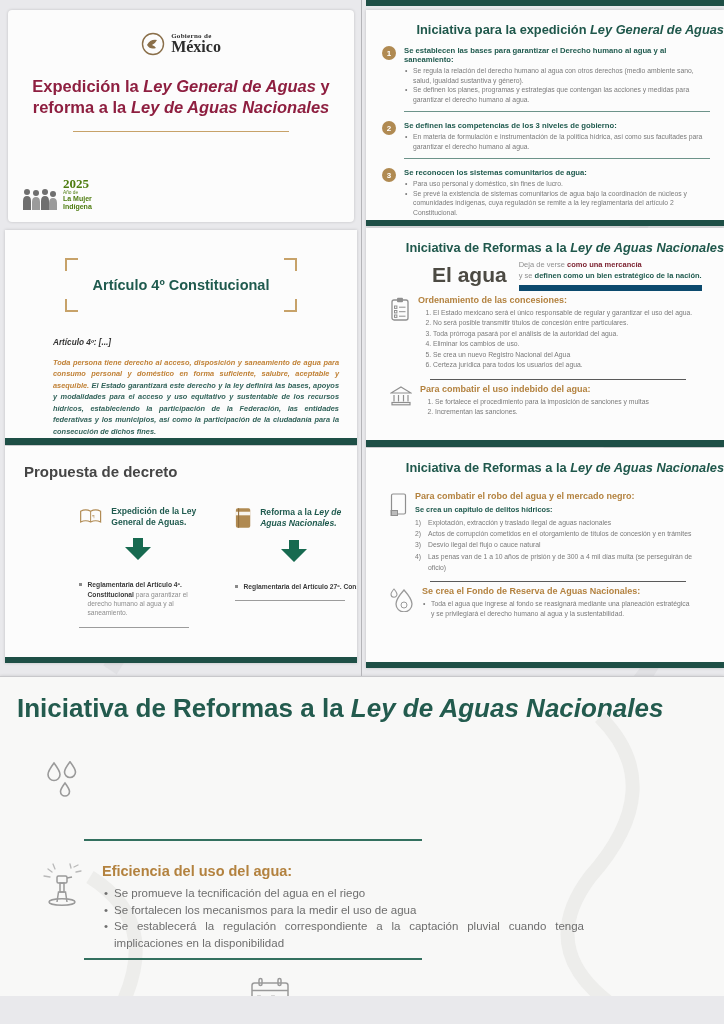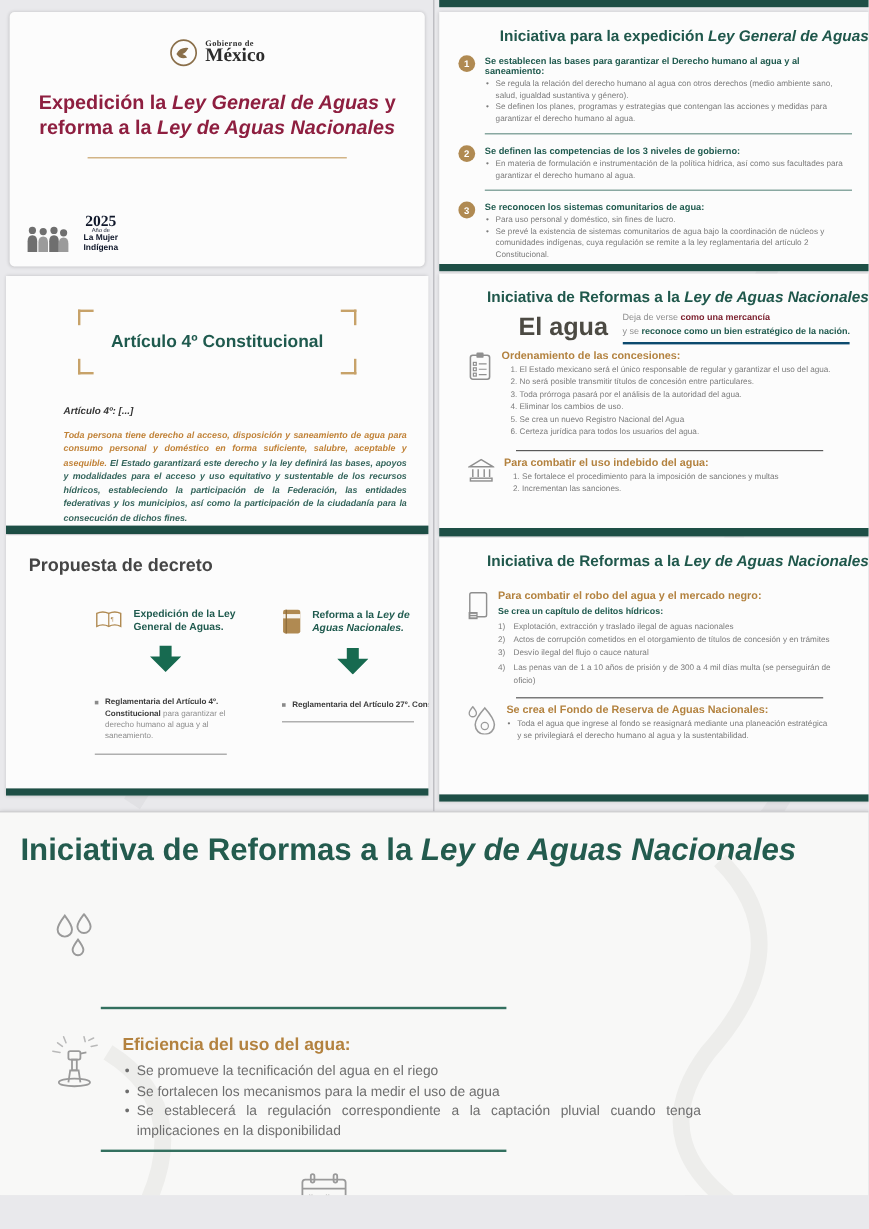--- a/index.html
+++ b/index.html
@@ -14,21 +14,21 @@
   #s-title{left:8px;top:10px;width:346px;height:212px;border-radius:4px;}
   .gob{display:flex;justify-content:center;align-items:center;gap:6px;margin-top:22px;}
   .gob-text{text-align:left;color:#2c2c2c;font-family:"Liberation Serif",serif;}
   .gob-top{font-size:7px;font-weight:bold;letter-spacing:.3px;}
   .gob-name{font-size:16px;font-weight:bold;margin-top:-2px;}
   .main-title{width:306px;margin:20px auto 0;text-align:center;font-size:16.5px;
     font-weight:bold;color:#8e1f40;line-height:1.3;}
   .main-title em{font-style:italic;}
   .gold-rule{width:216px;height:1px;background:#c7a269;margin:12px auto 0;}
   .badge{position:absolute;left:14px;bottom:12px;display:flex;align-items:flex-end;gap:5px;}
-  .badge-txt{color:#0f172a;line-height:1.05;text-align:center;}
+  .badge-txt{color:#4d7c0f;line-height:1.05;}
   .b-year{font-family:"Liberation Serif",serif;font-size:13px;font-weight:bold;}
   .b-sub{font-size:4.8px;}
   .b-name{font-size:7px;font-weight:bold;width:42px;}
 
   
   .slide-h{margin:12px 0 0 14px;font-size:12.8px;font-weight:bold;color:#20584c;text-align:right;}
   .slide-h em{font-style:italic;}
 
   
   #s-exped{left:366px;top:10px;width:358px;height:210px;border-bottom:6px solid #1e4f46;}
@@ -54,21 +54,21 @@
   .art-label{margin:26px 48px 0;font-size:8.2px;font-weight:bold;font-style:italic;color:#353535;}
   .art-text{margin:10px 18px 0 48px;font-size:7.4px;line-height:1.55;text-align:justify;
     font-style:italic;font-weight:bold;}
   .gold-seg{color:#c08136;}
   .green-seg{color:#32635a;}
 
   
   #s-agua{left:366px;top:228px;width:358px;height:212px;border-bottom:7px solid #1e4f46;}
   .agua-row{display:flex;align-items:center;gap:12px;margin:5px 14px 4px 66px;}
   .agua-big{font-size:21px;font-weight:bold;color:#4c4a43;}
-  .agua-tag{font-size:7.5px;color:#8f8f8f;line-height:1.45;border-bottom:2px solid #0c4a6e;padding-bottom:3px;}
+  .agua-tag{font-size:7.5px;color:#8f8f8f;line-height:1.45;border-bottom:6px solid #0c4a6e;padding-bottom:3px;}
   .maroonb{color:#7c2230;font-weight:bold;}
   .greenb{color:#1f5a4e;font-weight:bold;}
   .sect{display:flex;gap:8px;margin:4px 14px 0 24px;}
   .sect-icon{flex:none;margin-top:2px;}
   .sect-h{font-size:9px;font-weight:bold;color:#b3823f;margin:0 0 3px;}
   ol.numlist{margin:0;padding-left:15px;font-size:6.8px;color:#7b7b7b;line-height:1.55;}
   .sect-div{height:1px;background:#5a5a5a;margin:8px 38px 4px 64px;}
 
   
   #s-decreto{left:5px;top:446px;width:352px;height:211px;border-bottom:6px solid #1e4f46;}
@@ -204,21 +204,21 @@
     <p class="art-label">Artículo 4º: [...]</p>
     <p class="art-text"><span class="gold-seg">Toda persona tiene derecho al acceso, disposición y saneamiento de agua para consumo personal y doméstico en forma suficiente, salubre, aceptable y asequible.</span> <span class="green-seg">El Estado garantizará este derecho y la ley definirá las bases, apoyos y modalidades para el acceso y uso equitativo y sustentable de los recursos hídricos, estableciendo la participación de la Federación, las entidades federativas y los municipios, así como la participación de la ciudadanía para la consecución de dichos fines.</span></p>
   </section>
 
   <section class="slide" id="s-agua">
     <h2 class="slide-h"><span>Iniciativa de Reformas a la </span><em>Ley de Aguas Nacionales</em></h2>
     <div class="agua-row">
       <div class="agua-big">El agua</div>
       <div class="agua-tag">
         <div><span>Deja de verse </span><span class="maroonb">como una mercancía</span></div>
-        <div><span>y se </span><span class="greenb">reconoce como un bien estratégico de la nación.</span></div>
+        <div><span>y se </span><span class="greenb">definen como un bien estratégico de la nación.</span></div>
       </div>
     </div>
 
     <div class="sect">
       <svg class="sect-icon" width="20" height="24" viewBox="0 0 20 24">
         <rect x="2" y="3" width="16" height="20" rx="2" fill="none" stroke="#8f8f8f" stroke-width="1.3"></rect>
         <rect x="7" y="0.7" width="6" height="4.5" rx="1" fill="#8f8f8f"></rect>
         <g stroke="#8f8f8f" stroke-width="1">
           <rect x="4.5" y="9" width="2.4" height="2.4" fill="none"></rect>
             <line x1="9" y1="10.2" x2="15.5" y2="10.2"></line>

